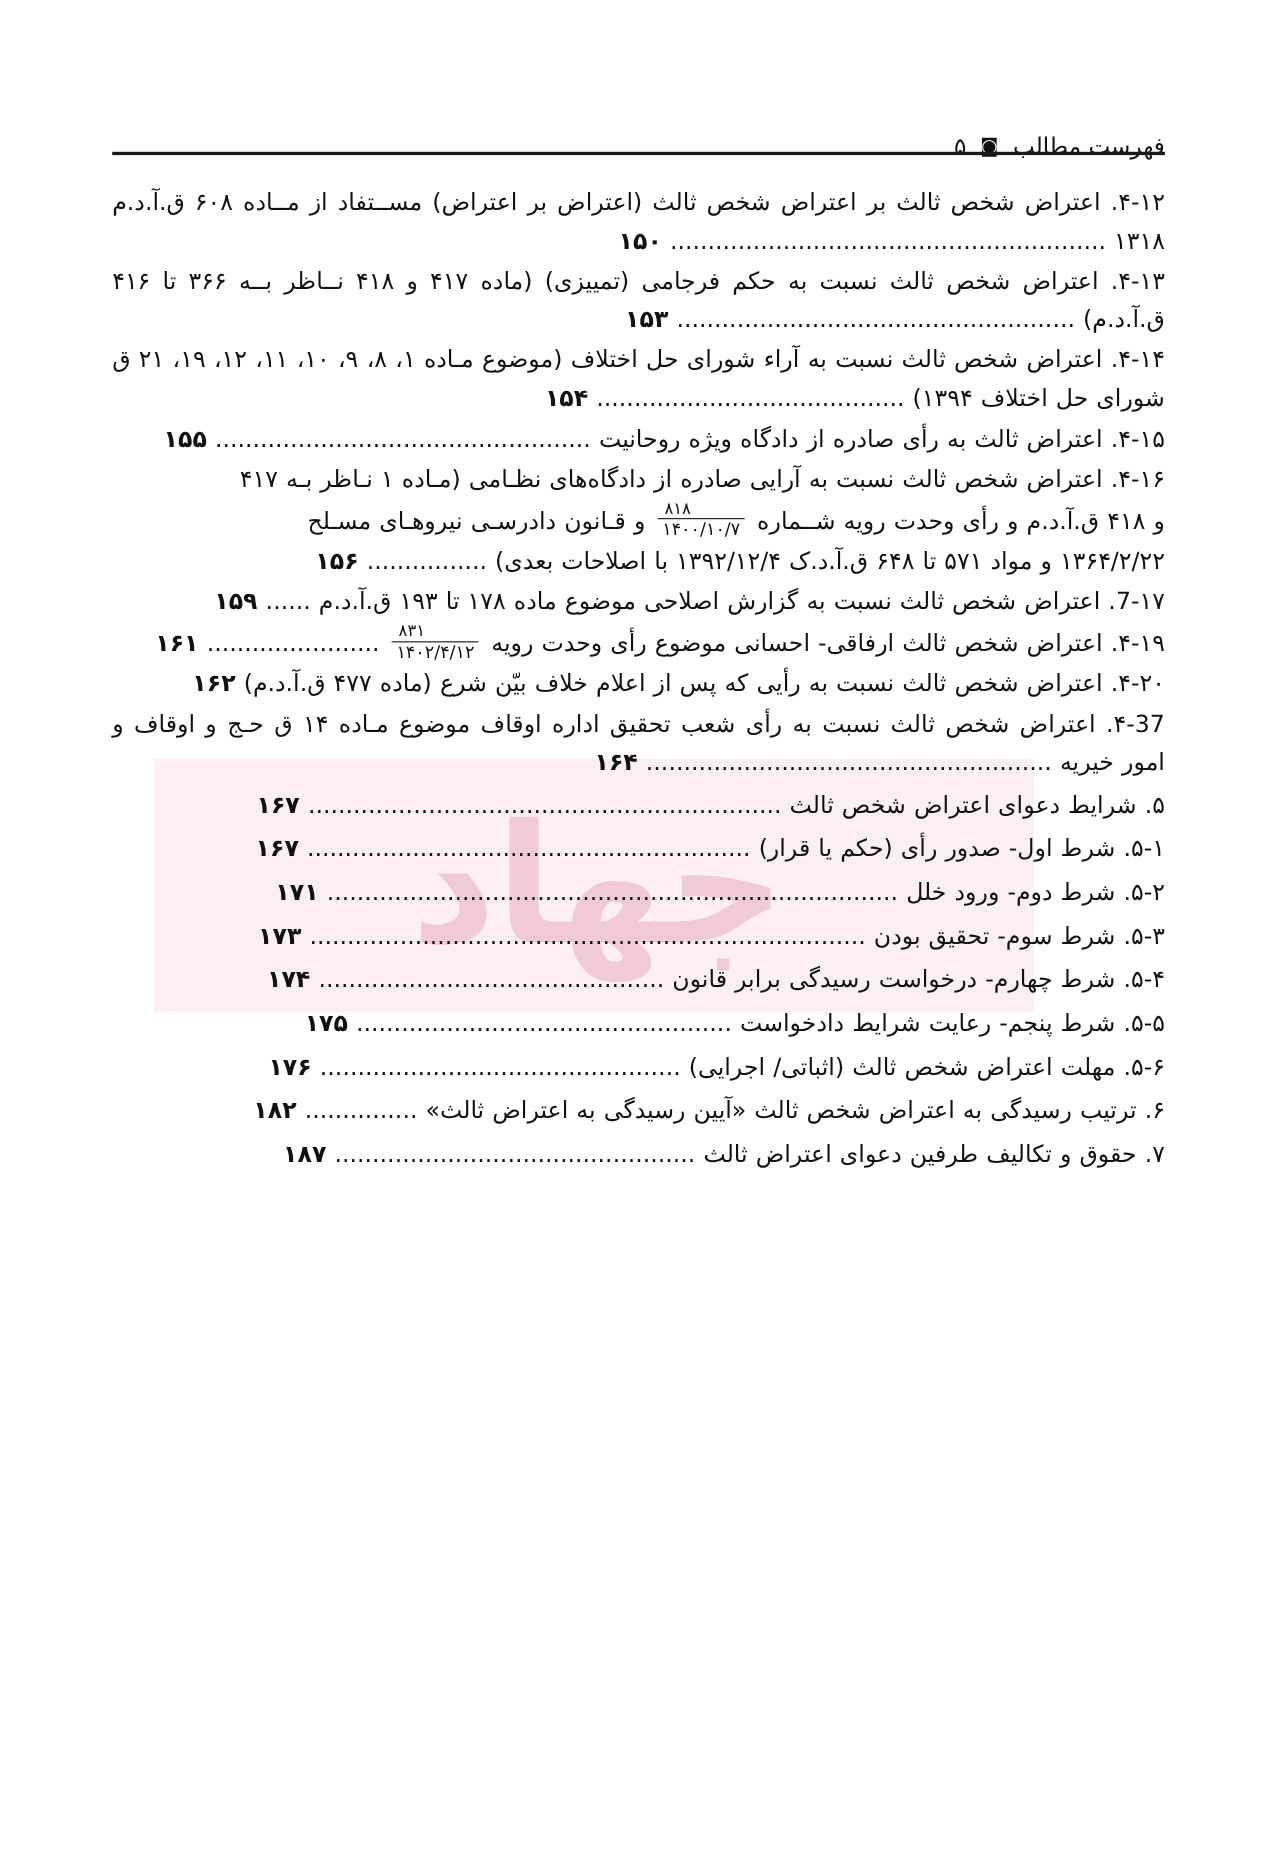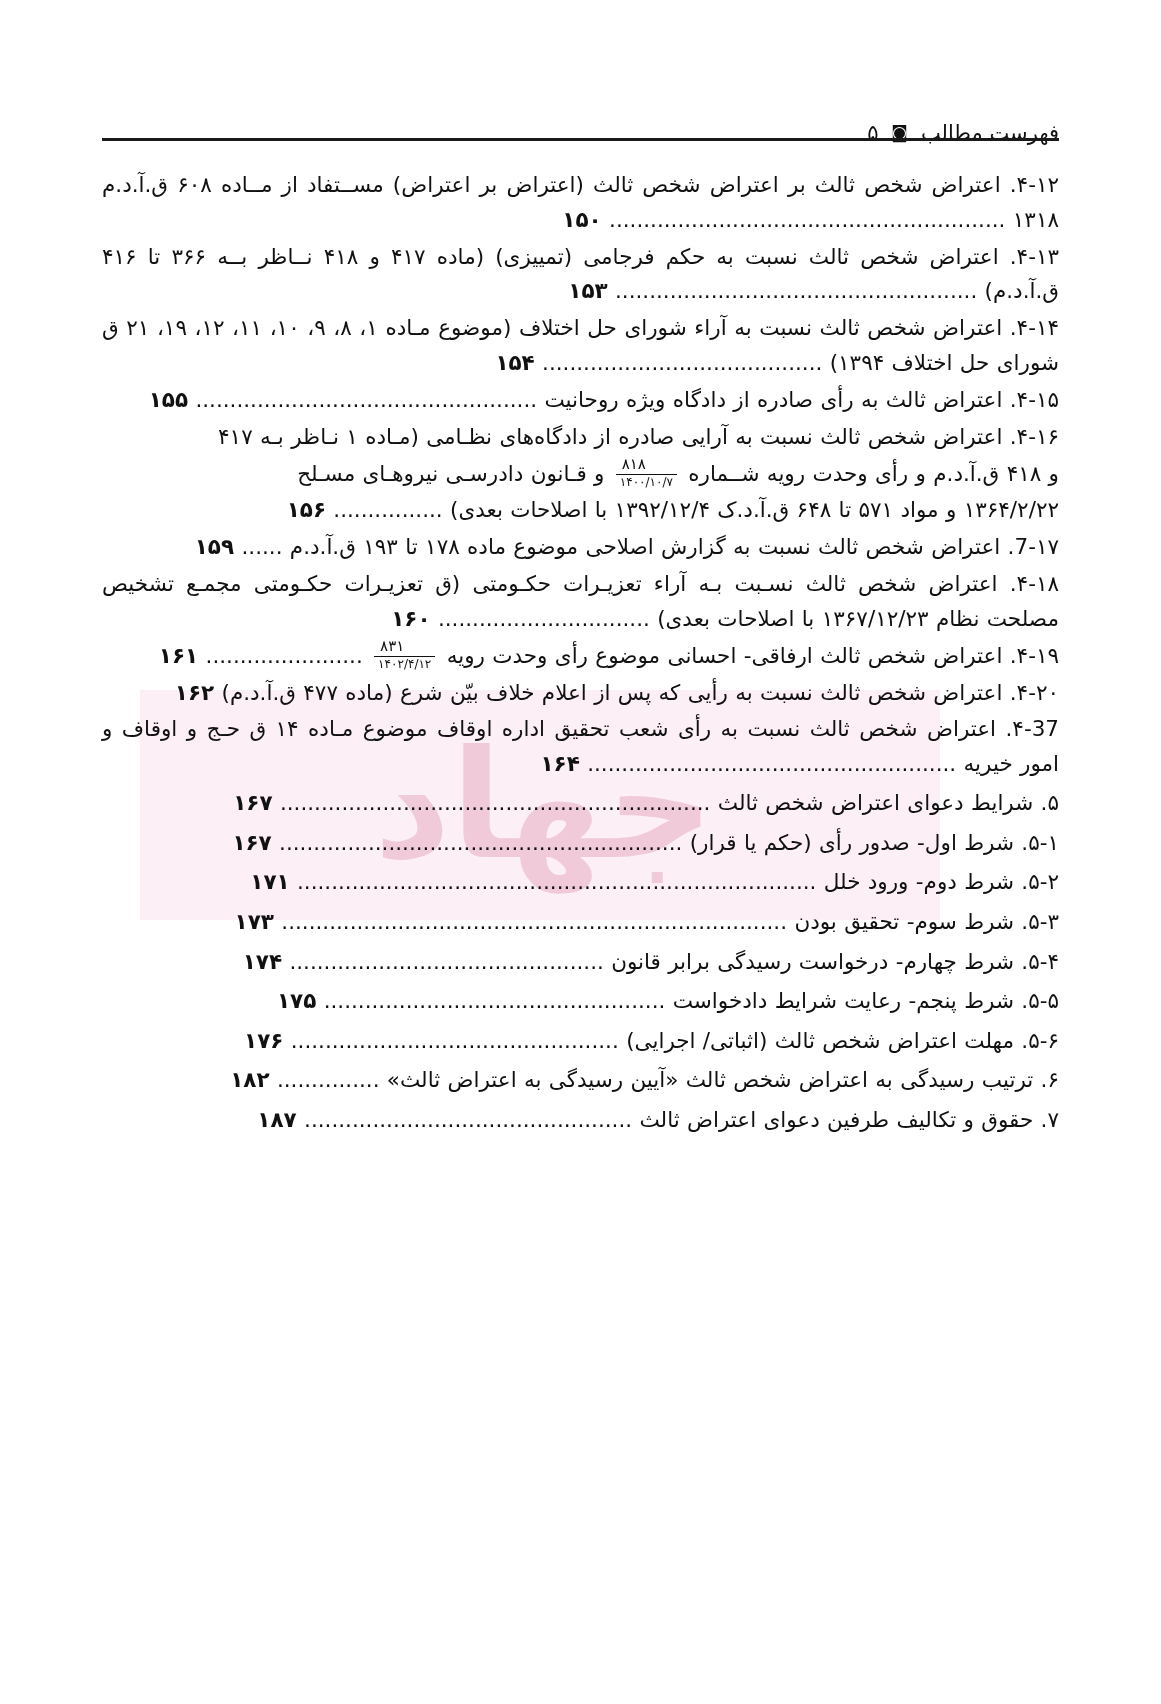--- a/index.html
+++ b/index.html
@@ -125,21 +125,21 @@
     padding: 0 6px;
   }
   .frac .bar {
     display: block;
     border-top: 1.5px solid #111;
     margin: 1px 0;
   }
   .frac .bot {
     display: block;
     padding: 0 4px;
-    font-size: 12px;
+    font-size: 16px;
   }
 
   .tight { line-height: 1.75; }
 </style>
 </head>
 <body>
 
 <div class="page">
 
   <div class="watermark"></div>
@@ -206,26 +206,20 @@
         <span class="pg">۱۵۶</span>
       </div>
 
       <div class="entry">
         <span class="num">7-۱۷.</span>
         <span>اعتراض شخص ثالث نسبت به گزارش اصلاحی موضوع ماده ۱۷۸ تا ۱۹۳ ق.آ.د.م</span>
         <span class="leader">......</span>
         <span class="pg">۱۵۹</span>
       </div>
 
-      <div class="entry">
-        <span class="num">۴-۱۸.</span>
-        <span>اعتراض شخص ثالث نسـبت بـه آراء تعزیـرات حکـومتی (ق تعزیـرات حکـومتی مجمـع تشخیص مصلحت نظام ۱۳۶۷/۱۲/۲۳ با اصلاحات بعدی)</span>
-        <span class="leader">...............................</span>
-        <span class="pg">۱۶۰</span>
-      </div>
 
       <div class="entry">
         <span class="num">۴-۱۹.</span>
         <span>اعتراض شخص ثالث ارفاقی- احسانی موضوع رأی وحدت رویه</span>
         <span class="frac">
           <span class="top">۸۳۱</span>
           <span class="bar"></span>
           <span class="bot">۱۴۰۲/۴/۱۲</span>
         </span>
         <span class="leader">.......................</span>

